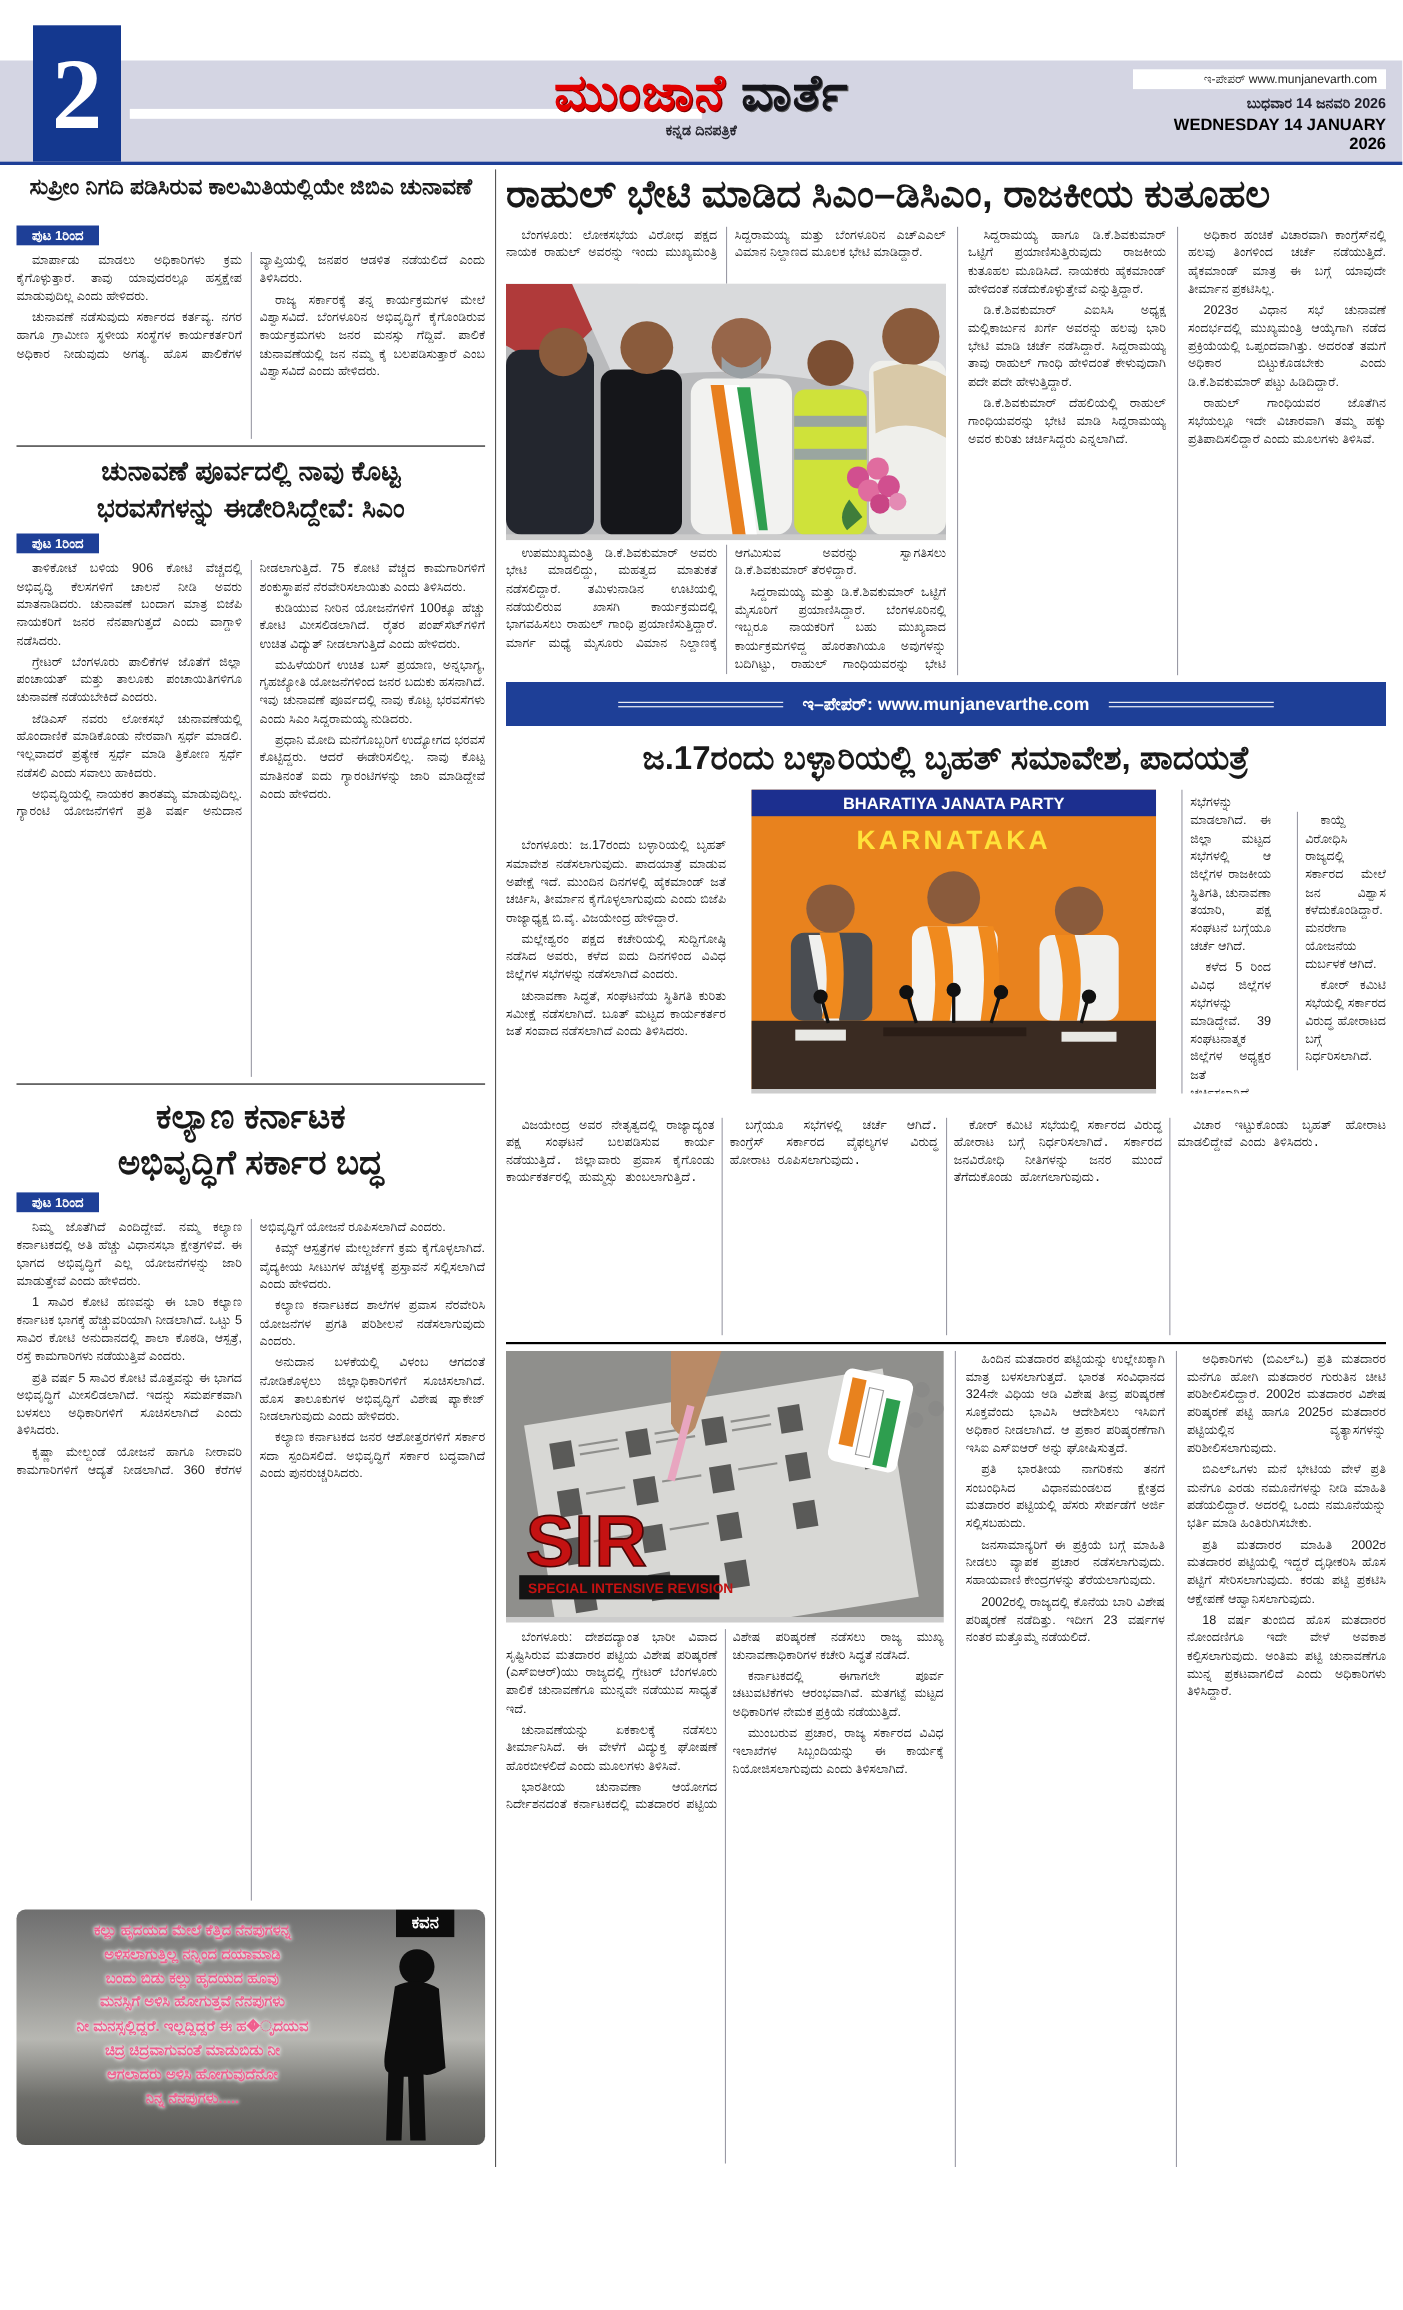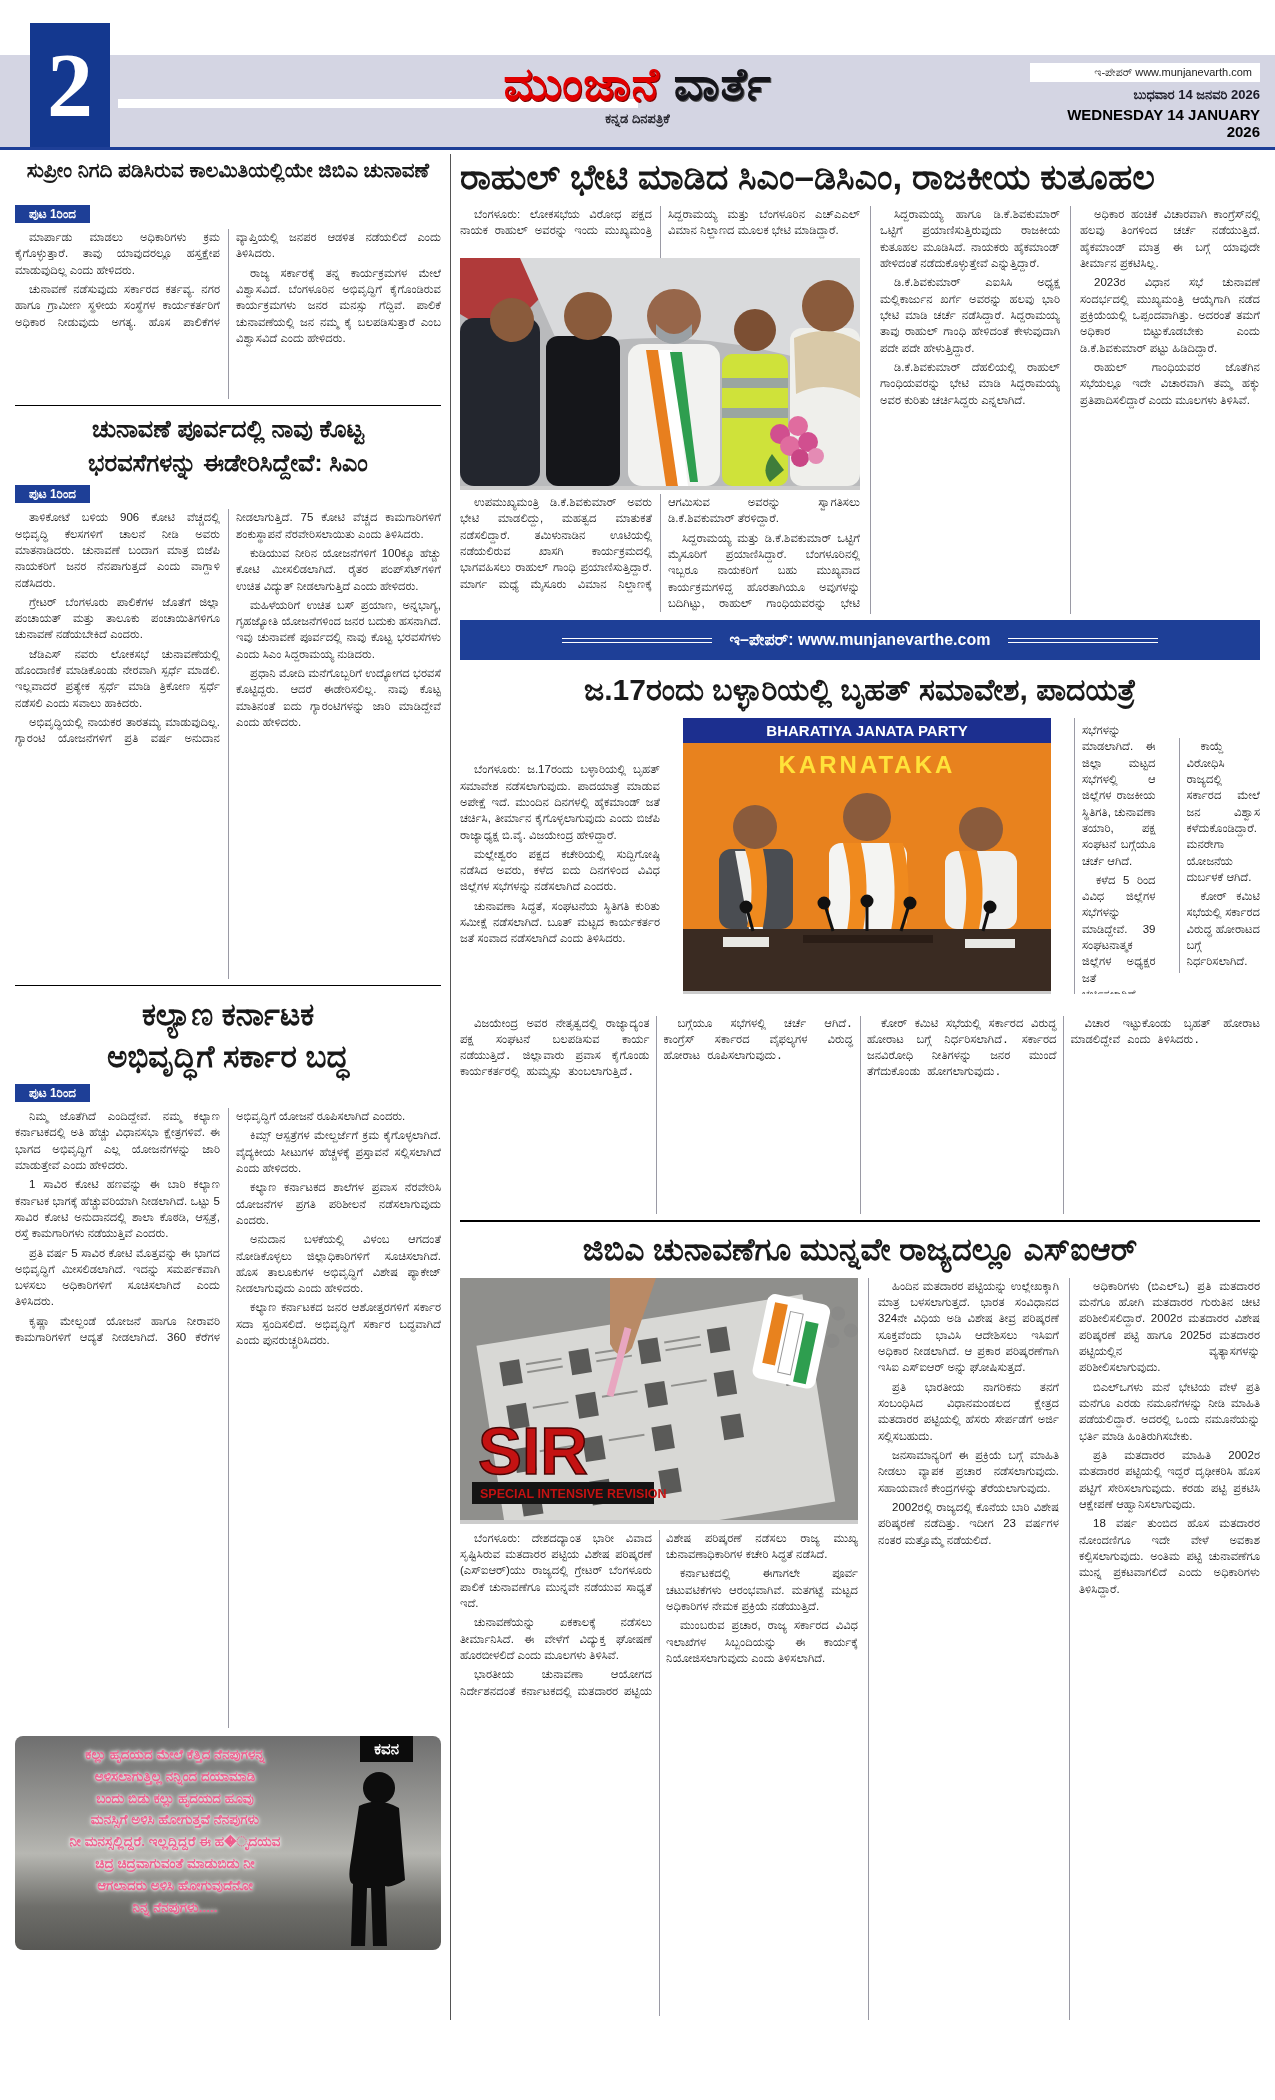--- a/index.html
+++ b/index.html
@@ -290,21 +290,20 @@
             <p class="para">ವಿಜಯೇಂದ್ರ ಅವರ ನೇತೃತ್ವದಲ್ಲಿ ರಾಜ್ಯಾದ್ಯಂತ ಪಕ್ಷ ಸಂಘಟನೆ ಬಲಪಡಿಸುವ ಕಾರ್ಯ ನಡೆಯುತ್ತಿದೆ. ಜಿಲ್ಲಾವಾರು ಪ್ರವಾಸ ಕೈಗೊಂಡು ಕಾರ್ಯಕರ್ತರಲ್ಲಿ ಹುಮ್ಮಸ್ಸು ತುಂಬಲಾಗುತ್ತಿದೆ.</p>
             <p class="para">ಬಗ್ಗೆಯೂ ಸಭೆಗಳಲ್ಲಿ ಚರ್ಚೆ ಆಗಿದೆ. ಕಾಂಗ್ರೆಸ್ ಸರ್ಕಾರದ ವೈಫಲ್ಯಗಳ ವಿರುದ್ಧ ಹೋರಾಟ ರೂಪಿಸಲಾಗುವುದು.</p>
             <p class="para">ಕೋರ್ ಕಮಿಟಿ ಸಭೆಯಲ್ಲಿ ಸರ್ಕಾರದ ವಿರುದ್ಧ ಹೋರಾಟ ಬಗ್ಗೆ ನಿರ್ಧರಿಸಲಾಗಿದೆ. ಸರ್ಕಾರದ ಜನವಿರೋಧಿ ನೀತಿಗಳನ್ನು ಜನರ ಮುಂದೆ ತೆಗೆದುಕೊಂಡು ಹೋಗಲಾಗುವುದು.</p>
             <p class="para">ವಿಚಾರ ಇಟ್ಟುಕೊಂಡು ಬೃಹತ್ ಹೋರಾಟ ಮಾಡಲಿದ್ದೇವೆ ಎಂದು ತಿಳಿಸಿದರು.</p>
           </div>
       </div>
 
       <div class="rule" style="border-top-width:2px;"></div>
 
       <div>
-        <div class="h-r3">ಜಿಬಿಎ ಚುನಾವಣೆಗೂ ಮುನ್ನವೇ ರಾಜ್ಯದಲ್ಲೂ ಎಸ್ಐಆರ್</div>
         <div class="sir-body">
           <div class="sir-left">
             <div class="photo-frame">
               <svg width="398" height="242" viewBox="0 0 398 242">
                 <rect width="398" height="242" fill="#8f8f8c"></rect>
                 <g transform="rotate(-9 200 140)">
                   <rect x="30" y="40" width="330" height="210" fill="#d8d8d5"></rect>
                   <g fill="#5a5a58">
                     <rect x="50" y="60" width="20" height="24"></rect>
                       <rect x="120" y="60" width="20" height="24"></rect>

